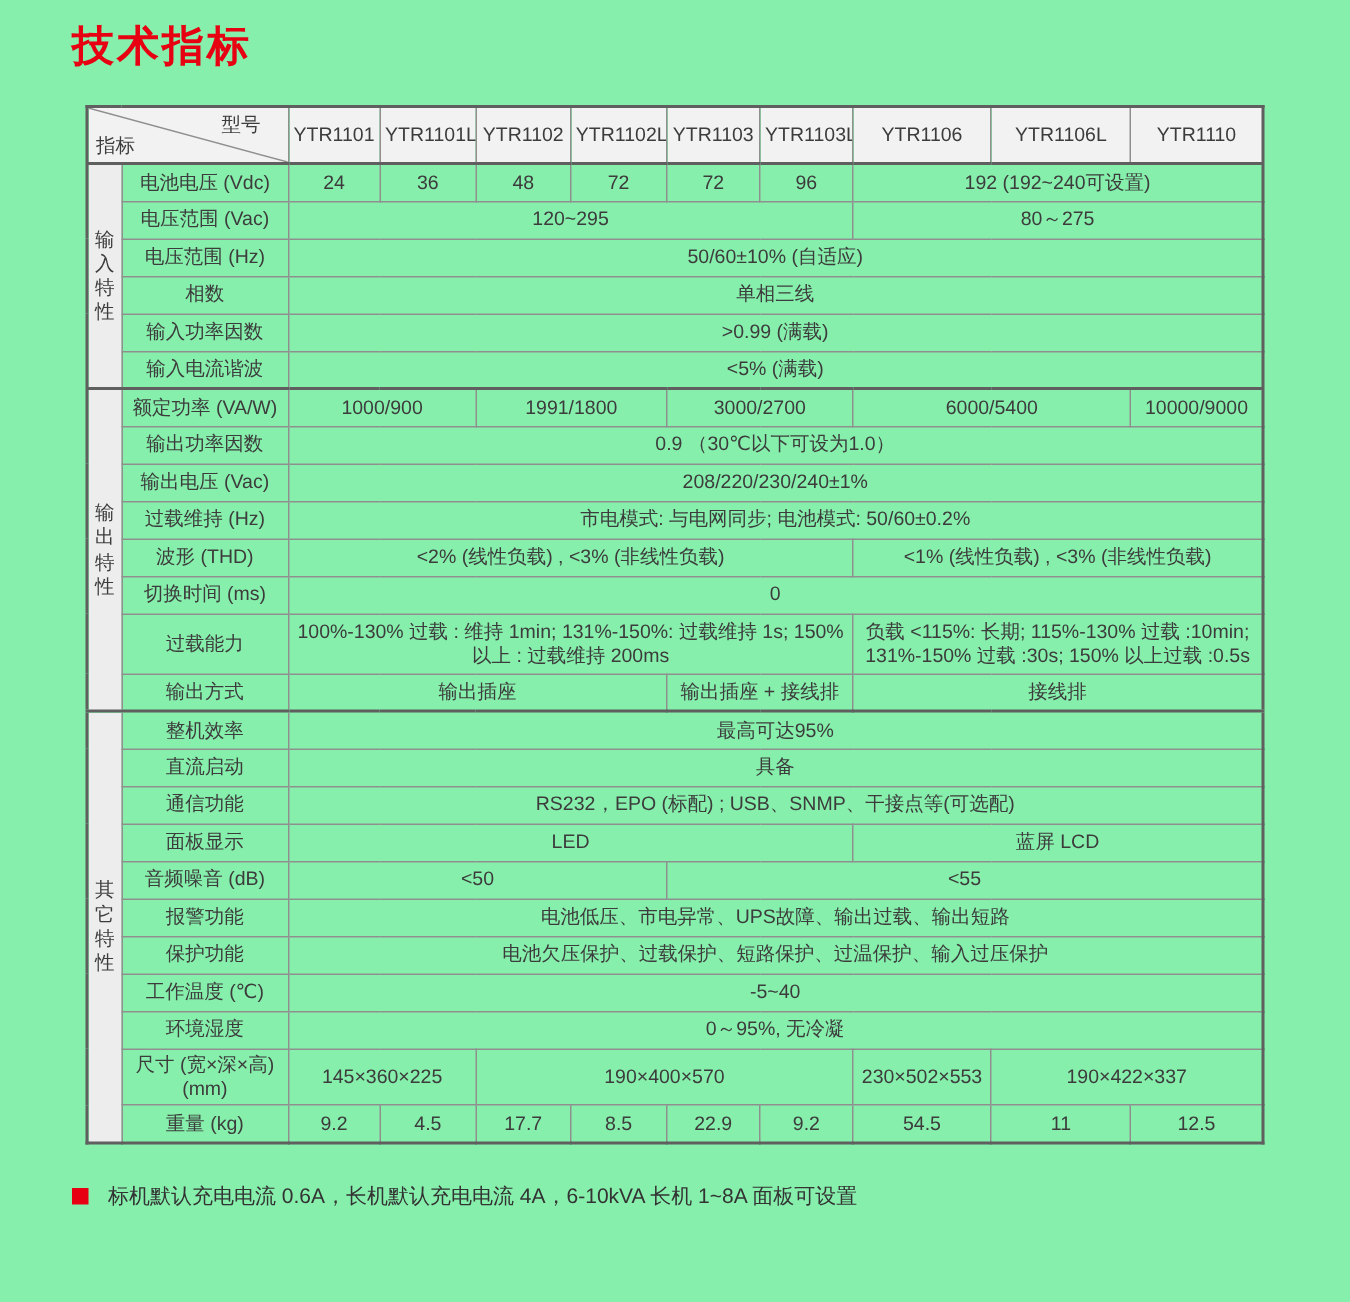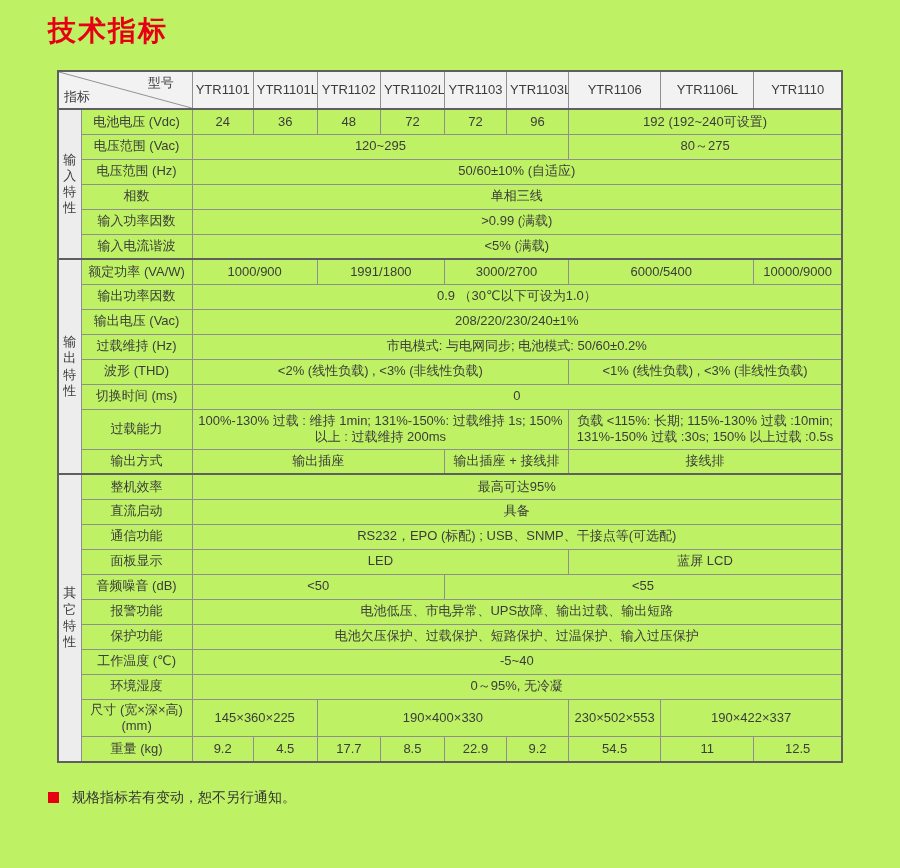--- a/index.html
+++ b/index.html
@@ -1,20 +1,20 @@
 <!DOCTYPE html>
 <html style="--accent: #e60012;"><head>
 <meta charset="utf-8">
 <style>
   * { box-sizing: border-box; margin: 0; padding: 0; }
   html,body { background:#fff; }
   .page {
     position: relative;
     width: 900px; height: 868px;
-    background: #bef264;
+    background: #86efac;
     font-family: "Liberation Sans", "DejaVu Sans", sans-serif;
     color: #3c3c3c;
     overflow: hidden;
   }
   .page-title {
     margin: 12px 0 0 48px;
     font-size: 28px;
     font-weight: bold;
     letter-spacing: 2px;
     color: var(--accent, #e60012);
@@ -214,21 +214,21 @@
       <td class="val" colspan="9">-5~40</td>
     </tr>
     <tr class="r">
       <td class="lbl">环境湿度</td>
       <td class="val" colspan="9">0～95%, 无冷凝</td>
     </tr>
     <tr class="tall2">
       <td class="lbl">尺寸 (宽×深×高)
 (mm)</td>
       <td class="val" colspan="2">145×360×225</td>
-      <td class="val" colspan="4">190×400×330</td>
+      <td class="val" colspan="4">190×400×570</td>
       <td class="val">230×502×553</td>
       <td class="val" colspan="2">190×422×337</td>
     </tr>
     <tr class="r">
       <td class="lbl">重量 (kg)</td>
       <td class="val">9.2</td>
       <td class="val">4.5</td>
       <td class="val">17.7</td>
       <td class="val">8.5</td>
       <td class="val">22.9</td>
@@ -236,17 +236,17 @@
       <td class="val">54.5</td>
       <td class="val">11</td>
       <td class="val">12.5</td>
     </tr>
   </tbody>
     </table>
 
   <div class="notes">
     <div class="note">
       <span class="sq"></span>
-      <span class="txt">规格指标若有变动，恕不另行通知。</span>
+      <span class="txt">标机默认充电电流 0.6A，长机默认充电电流 4A，6-10kVA 长机 1~8A 面板可设置</span>
     </div>
   </div>
 
 </div>
 
 </body></html>

